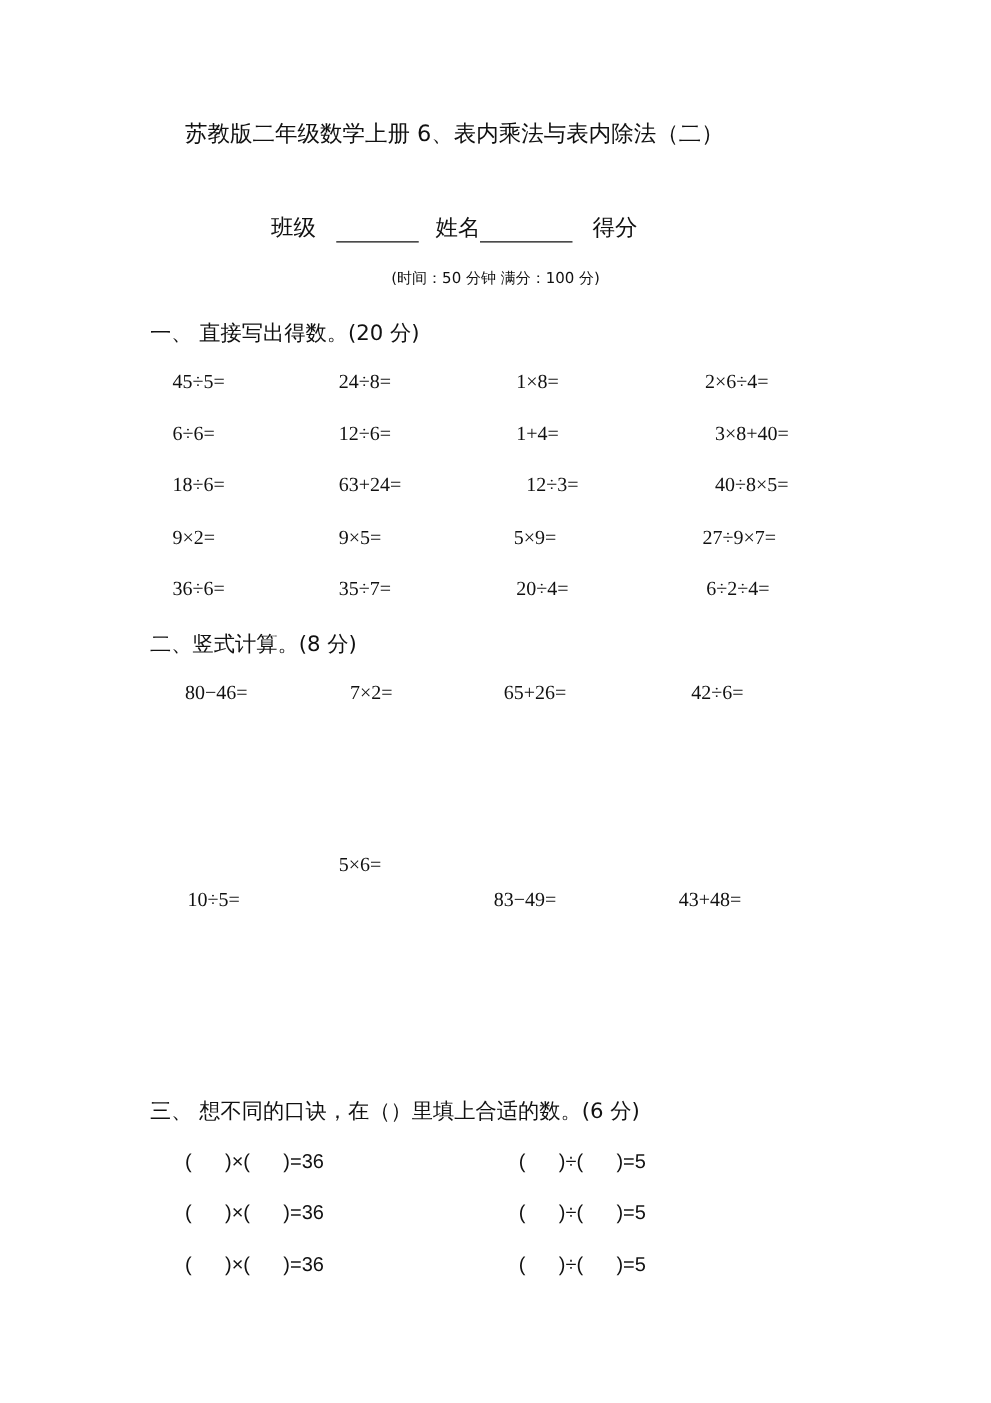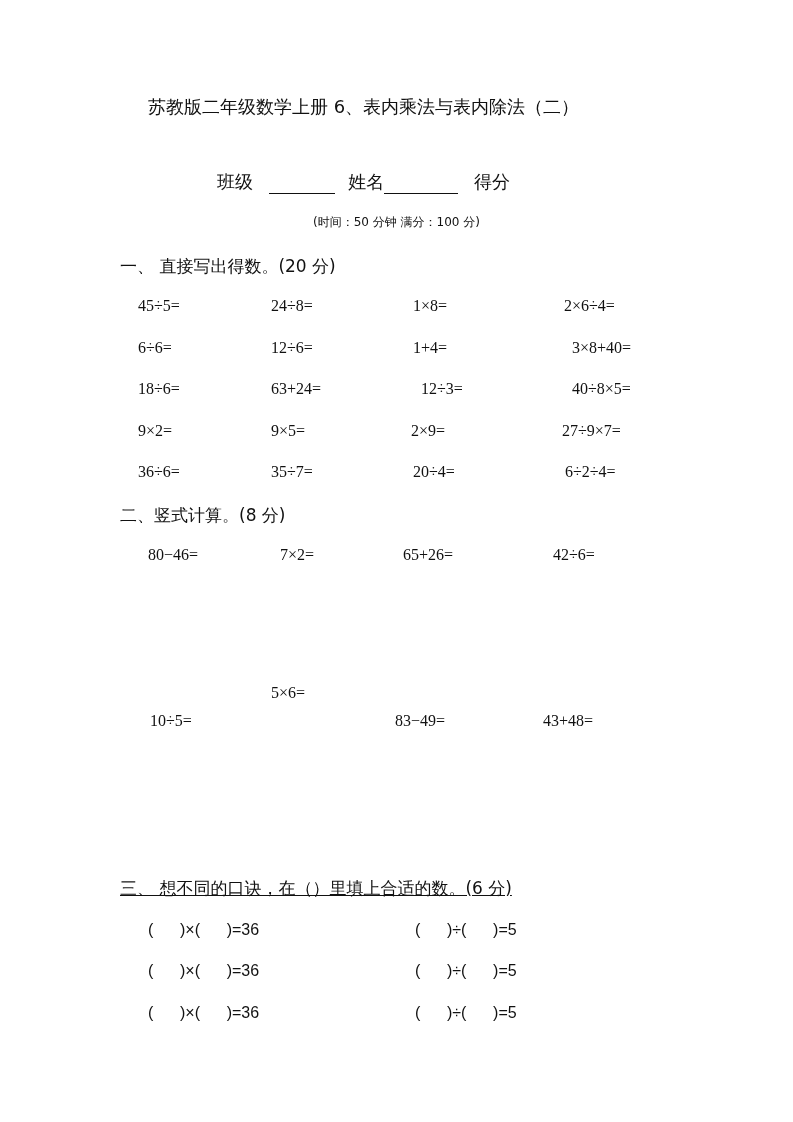--- a/index.html
+++ b/index.html
@@ -44,21 +44,21 @@
   <span class="abs eq" style="top:339px;left:413px;">1+4=</span>
   <span class="abs eq" style="top:339px;left:572px;">3×8+40=</span>
 
   <span class="abs eq" style="top:380px;left:138px;">18÷6=</span>
   <span class="abs eq" style="top:380px;left:271px;">63+24=</span>
   <span class="abs eq" style="top:380px;left:421px;">12÷3=</span>
   <span class="abs eq" style="top:380px;left:572px;">40÷8×5=</span>
 
   <span class="abs eq" style="top:422px;left:138px;">9×2=</span>
   <span class="abs eq" style="top:422px;left:271px;">9×5=</span>
-  <span class="abs eq" style="top:422px;left:411px;">2×9=</span>
+  <span class="abs eq" style="top:422px;left:411px;">5×9=</span>
   <span class="abs eq" style="top:422px;left:562px;">27÷9×7=</span>
 
   <span class="abs eq" style="top:463px;left:138px;">36÷6=</span>
   <span class="abs eq" style="top:463px;left:271px;">35÷7=</span>
   <span class="abs eq" style="top:463px;left:413px;">20÷4=</span>
   <span class="abs eq" style="top:463px;left:565px;">6÷2÷4=</span>
 </div>
 
 <div class="abs heading" style="top:504px;left:120px;">二、竖式计算。(8 分)</div>
 
@@ -67,21 +67,21 @@
   <span class="abs eq" style="top:546px;left:280px;">7×2=</span>
   <span class="abs eq" style="top:546px;left:403px;">65+26=</span>
   <span class="abs eq" style="top:546px;left:553px;">42÷6=</span>
 
   <span class="abs eq" style="top:712px;left:150px;">10÷5=</span>
   <span class="abs eq" style="top:684px;left:271px;">5×6=</span>
   <span class="abs eq" style="top:712px;left:395px;">83−49=</span>
   <span class="abs eq" style="top:712px;left:543px;">43+48=</span>
 </div>
 
-<div class="abs heading" style="top:877px;left:120px;text-decoration:underline;">三、   想不同的口诀，在（）里填上合适的数。(6 分)</div>
+<div class="abs heading" style="top:877px;left:120px;">三、   想不同的口诀，在（）里填上合适的数。(6 分)</div>
 
 <div>
   <span class="abs fill" style="top:921px;left:148px;white-space:pre;">(      )×(      )=36</span>
   <span class="abs fill" style="top:921px;left:415px;white-space:pre;">(      )÷(      )=5</span>
   <span class="abs fill" style="top:962px;left:148px;white-space:pre;">(      )×(      )=36</span>
   <span class="abs fill" style="top:962px;left:415px;white-space:pre;">(      )÷(      )=5</span>
   <span class="abs fill" style="top:1004px;left:148px;white-space:pre;">(      )×(      )=36</span>
   <span class="abs fill" style="top:1004px;left:415px;white-space:pre;">(      )÷(      )=5</span>
 </div>
 

